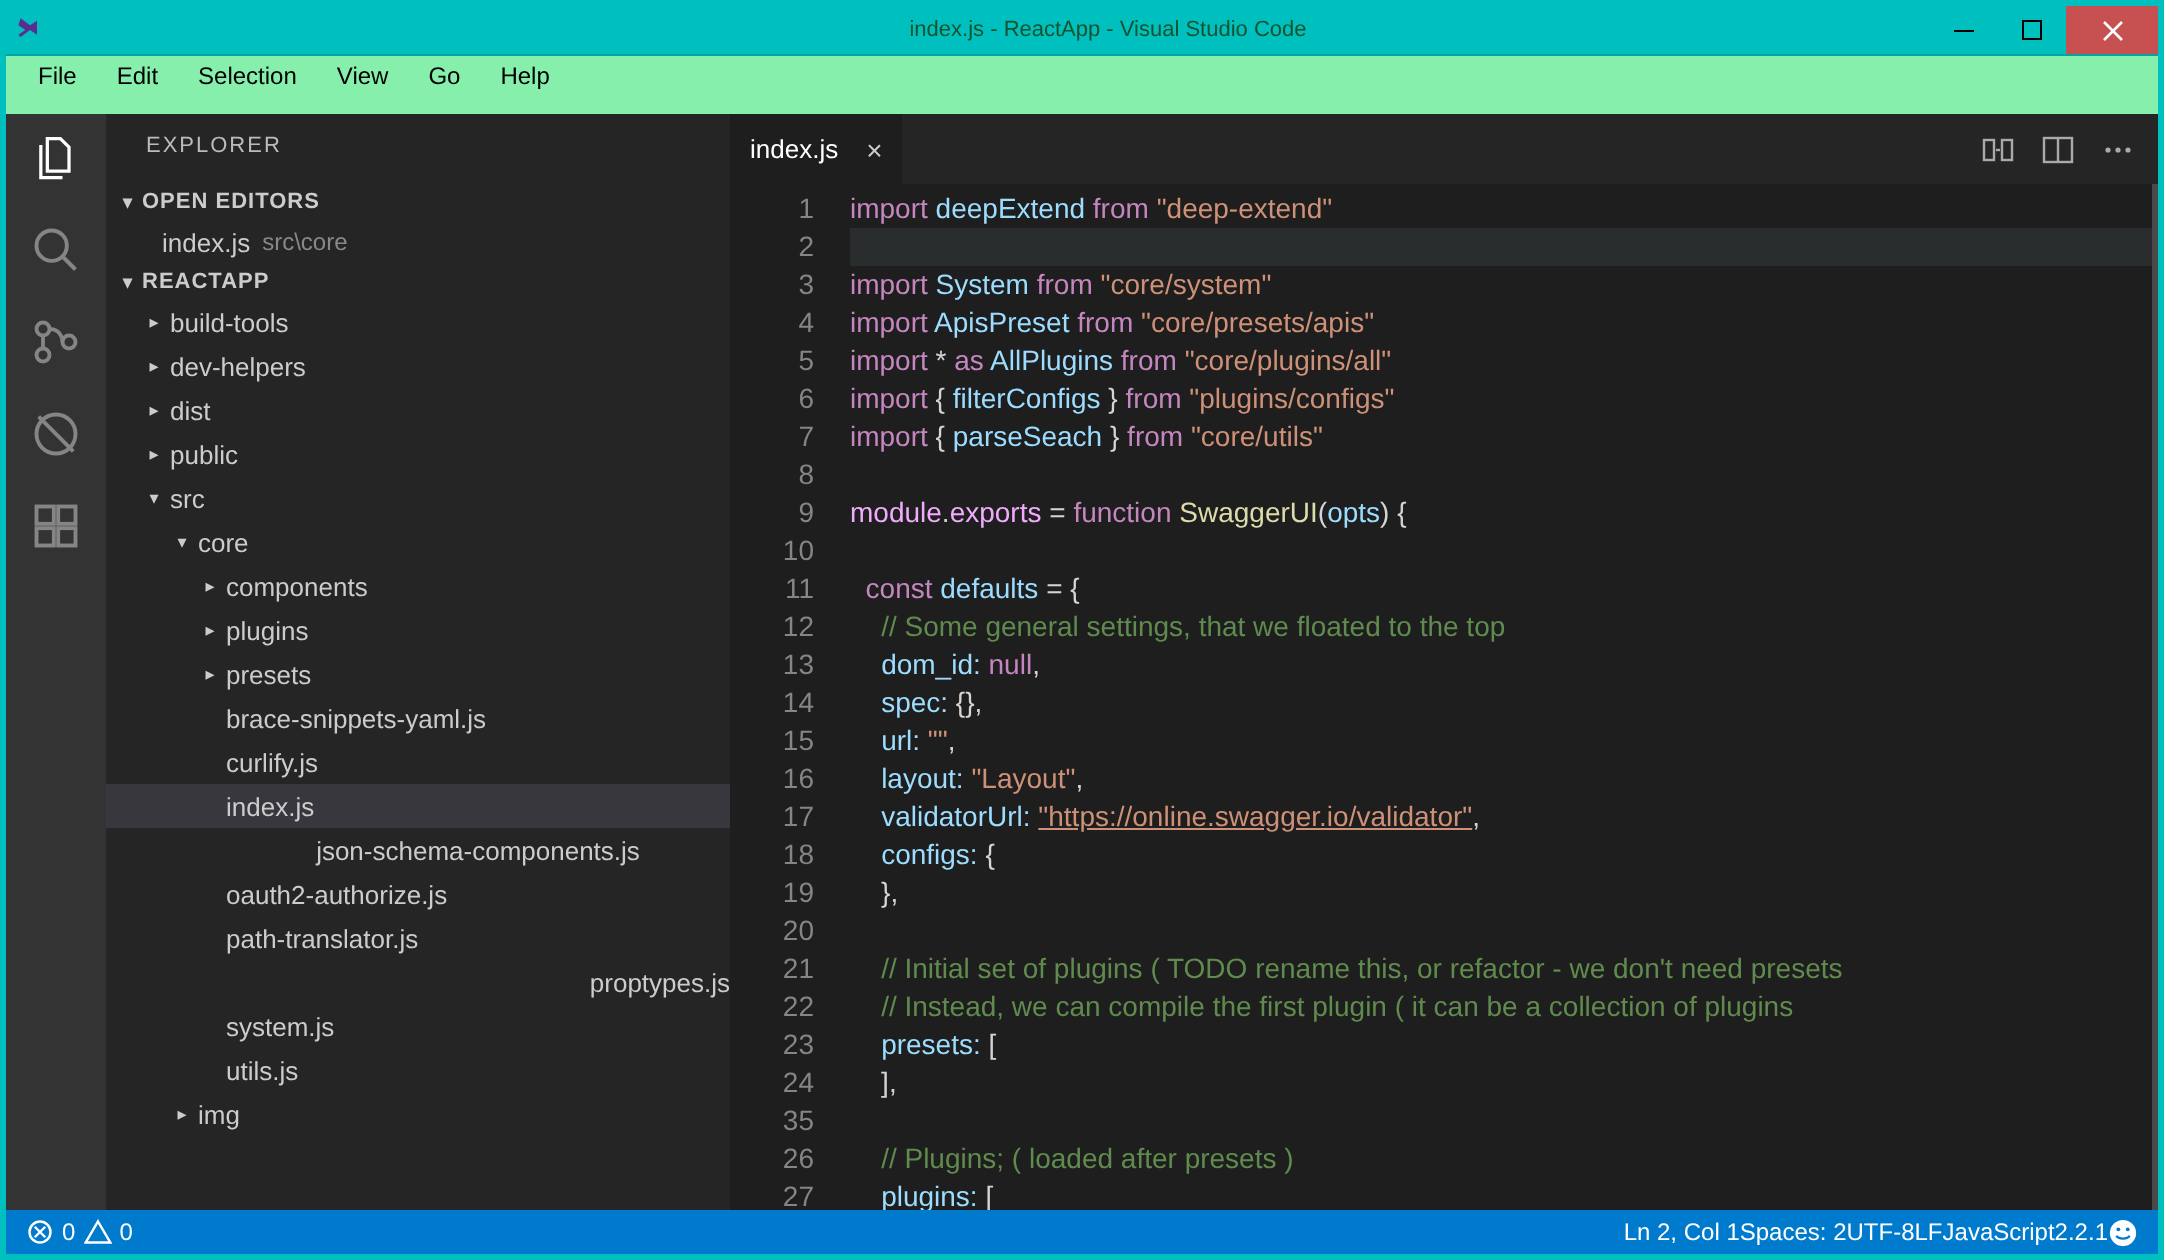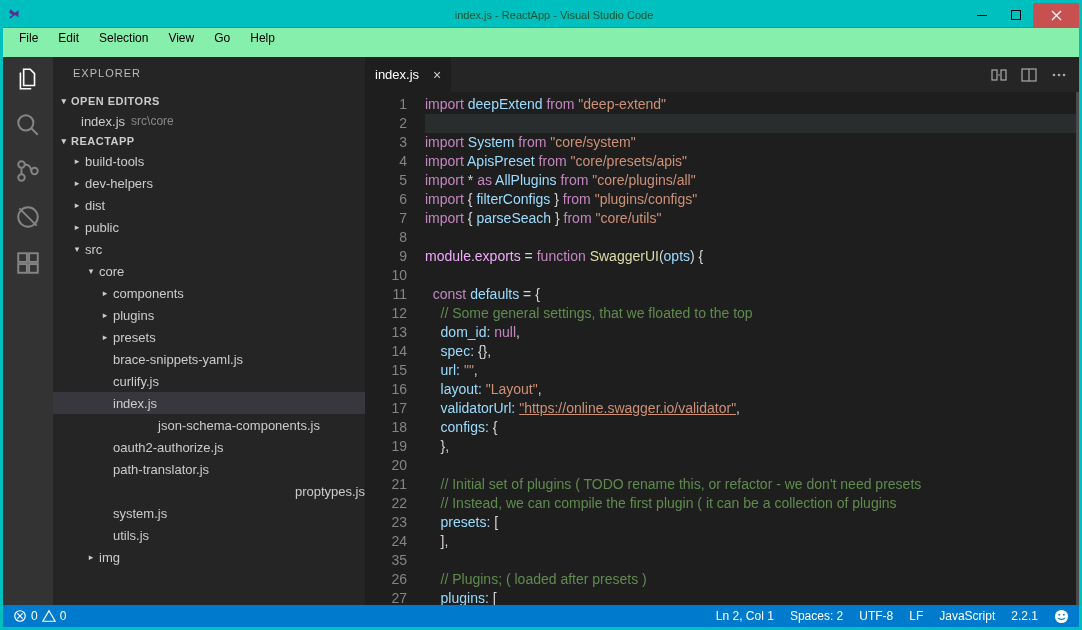--- a/index.html
+++ b/index.html
@@ -42,21 +42,21 @@
 .id  { color:#9cdcfe; }    
 .ty  { color:#f0abfc; }    
 .s   { color:#ce9178; }    
 .fn  { color:#dcdcaa; }    
 .cm  { color:#608b4e; }    
 .pu  { color:#d4d4d4; }
 .u   { text-decoration:underline; }
 .statusbar { height:22px; background:#007acc; display:flex; align-items:center; font-size:12px; color:#fff; padding:0 10px; }
 .status-item { margin-right:14px; display:flex; align-items:center; gap:4px; }
 .status-right { margin-left:auto; display:flex; }
-.status-right .status-item { margin-right:0; margin-left:16px; }
+.status-right .status-item { margin-right:0; }
 svg { display:block; }
 </style>
 </head>
 <body>
 
 <div class="window">
 
   <div class="titlebar">
     <div class="titlebar-icon">
       <svg width="14" height="14" viewBox="0 0 24 24">

